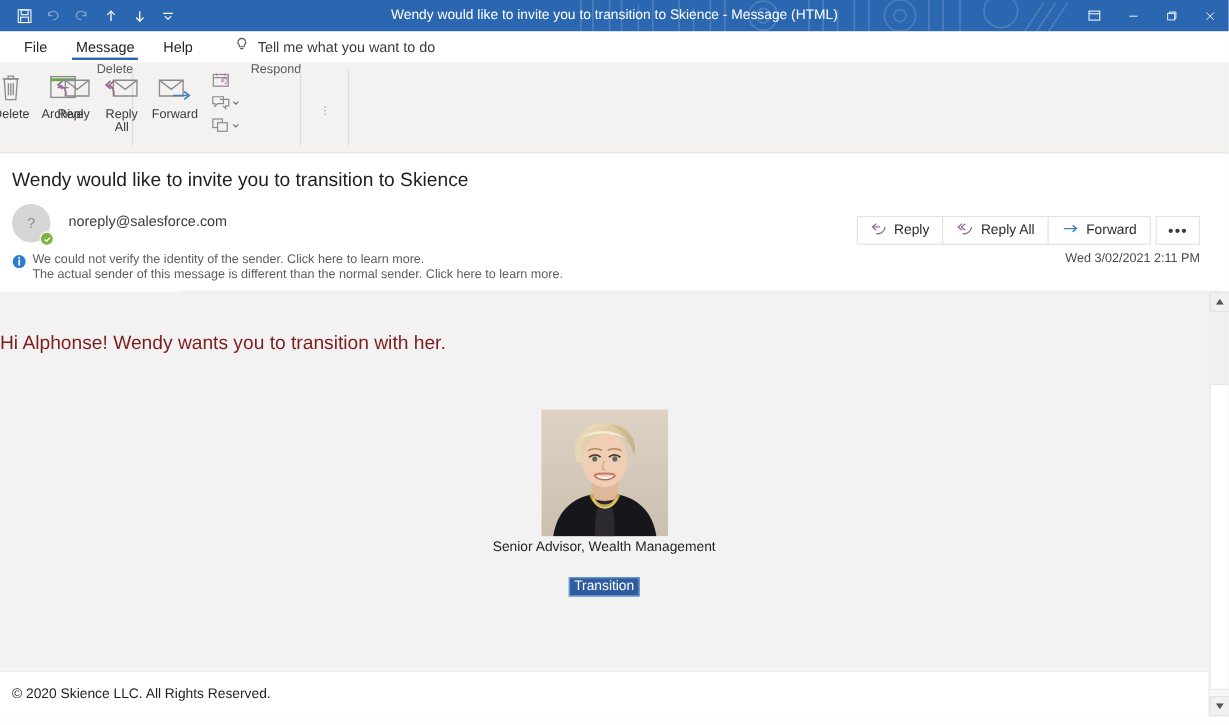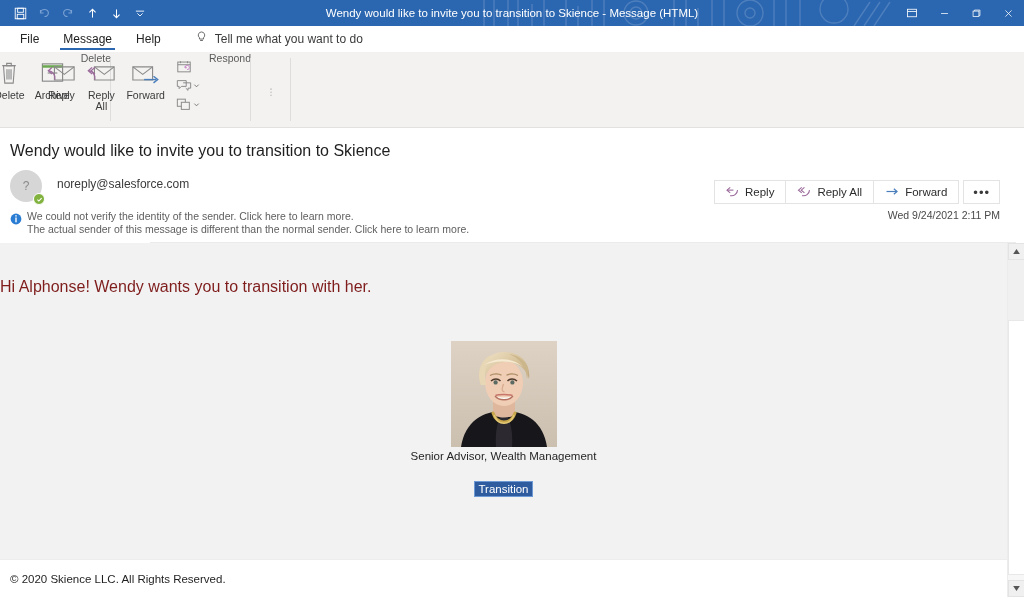--- a/index.html
+++ b/index.html
@@ -437,21 +437,21 @@
           <span>
             <svg width="14" height="11" viewBox="0 0 15 12" fill="none" stroke="#4a7ebb" stroke-width="1.3">
               <path d="M1.5 6 H12.5"></path>
                 <path d="M9.5 3 L13 6 L9.5 9"></path>
             </svg>
           </span>
           <span>Forward</span>
         </div>
         <div class="act-btn more">•••</div>
       </div>
-      <div class="act-date">Wed 9/24/2021 2:11 PM</div>
+      <div class="act-date">Wed 3/02/2021 2:11 PM</div>
     </div>
   </div>
 
   <div class="infobar">
     <span class="info-ico">
       <svg width="12" height="12" viewBox="0 0 14 14">
         <circle cx="7" cy="7" r="6.3" fill="#2b7cd3"></circle>
         <path d="M7 3.2 v0.2" stroke="#fff" stroke-width="1.8" stroke-linecap="round"></path>
         <path d="M7 5.8 V10.2" stroke="#fff" stroke-width="1.6" stroke-linecap="round"></path>
       </svg>

